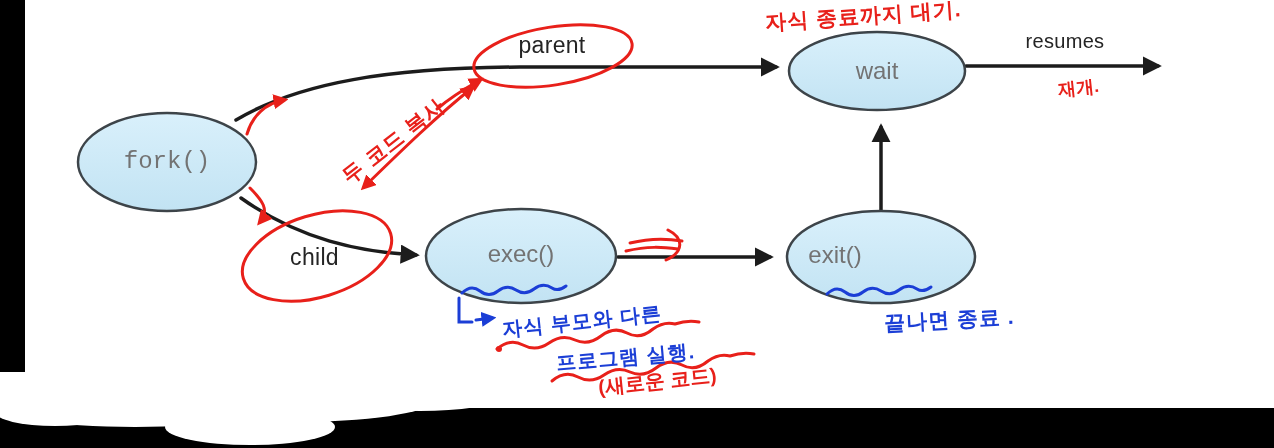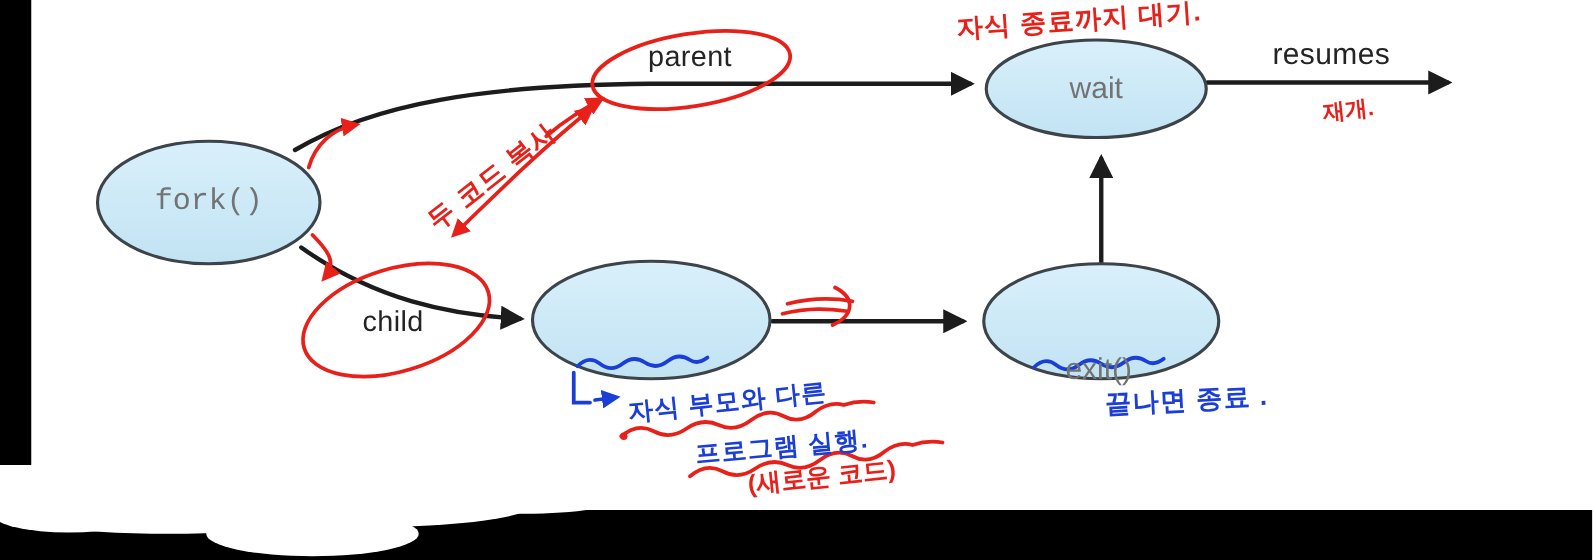--- a/index.html
+++ b/index.html
@@ -86,26 +86,27 @@
 
     <g stroke="#1b3ed6" stroke-width="3" fill="none" stroke-linecap="round">
       <path d="M 462 293 q 9 -9 18 -2 q 9 7 18 0 q 9 -7 18 -1 q 9 6 18 -1 q 9 -7 18 -1 q 6 4 14 -2"></path>
       <path d="M 827 294 q 9 -9 18 -2 q 9 7 18 0 q 9 -7 18 -1 q 9 6 18 -1 q 9 -7 18 -1 q 6 4 14 -2"></path>
       <path d="M 459 298 L 459 322 L 472 322"></path>
       <path d="M 476 320 L 492 318" marker-end="url(#arrowBlu)"></path>
     </g>
   </svg>
 
   <div class="node-label" style="left:107px; top:148px;font-family:Liberation Mono, monospace;">fork()</div>
-  <div class="node-label" style="left:819px; top:241px;margin-top:41px;">exit()</div>
+  <div class="node-label" style="left:461px; top:240px;">exec()</div>
+  <div class="node-label" style="left:775px; top:241px;">exit()</div>
   <div class="node-label" style="left:817px; top:57px;">wait</div>
 
   <div class="print-label" style="left:272px; top:244px; width:85px;">child</div>
   <div class="print-label" style="left:502px; top:32px; width:100px;">parent</div>
-  <div class="print-label" style="left:1000px; top:30px; width:130px; font-size:24px;">resumes</div>
+  <div class="print-label" style="left:1000px; top:30px; width:130px; font-size:20px;">resumes</div>
 
   <div class="hand red" style="left:765px; top:2px; font-size:21px; transform:rotate(-4deg); letter-spacing:1px;">자식 종료까지 대기.</div>
   <div class="hand red" style="left:1058px; top:76px; font-size:18px; transform:rotate(-6deg);">재개.</div>
   <div class="hand red" style="left:336px; top:168px; font-size:21px; transform:rotate(-38deg); transform-origin:0 0; letter-spacing:1px;">두 코드 복사</div>
   <div class="hand red" style="left:598px; top:368px; font-size:20px; transform:rotate(-6deg);">(새로운 코드)</div>
 
   <div class="hand blue" style="left:502px; top:308px; font-size:20px; transform:rotate(-6deg); letter-spacing:1px;">자식 부모와 다른</div>
   <div class="hand blue" style="left:556px; top:344px; font-size:20px; transform:rotate(-5deg); letter-spacing:1px;">프로그램 실행.</div>
   <div class="hand blue" style="left:884px; top:306px; font-size:21px; transform:rotate(-3deg); letter-spacing:1px;">끝나면 종료 .</div>
 

